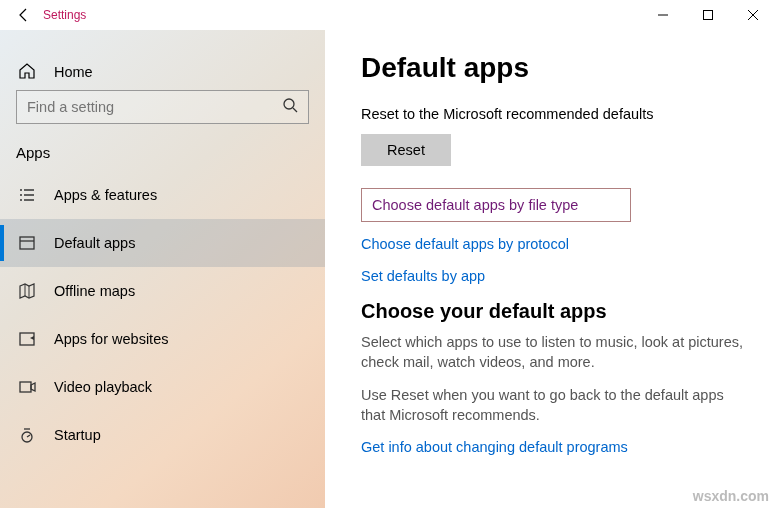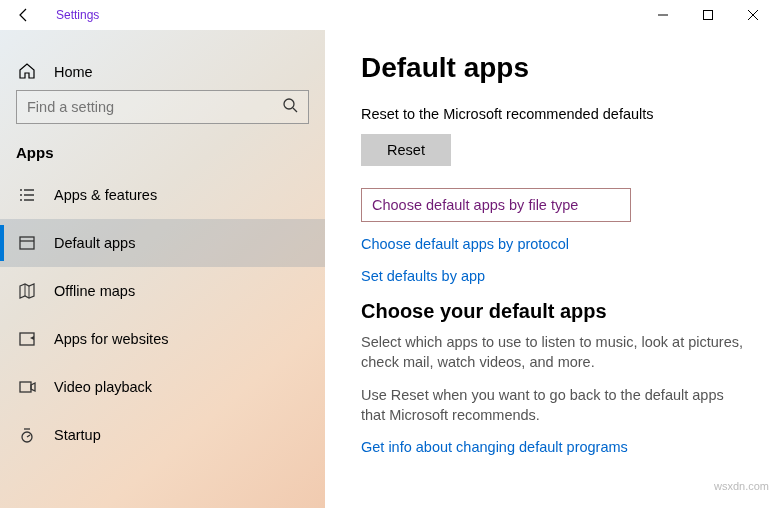--- a/index.html
+++ b/index.html
@@ -1,48 +1,48 @@
 <!DOCTYPE html>
 <html><head>
   <meta charset="utf-8">
   <style>
     * { box-sizing: border-box; margin: 0; padding: 0; font-family: "Segoe UI", Tahoma, sans-serif; }
     body { width: 775px; height: 508px; overflow: hidden; background: #fff; }
     .window { width: 775px; height: 508px; display: flex; flex-direction: column; position: relative; }
     .titlebar { height: 30px; display: flex; align-items: center; padding-left: 8px; }
     .titlebar .back { width: 32px; display:flex; align-items:center; justify-content:center; cursor:pointer; }
-    .titlebar .title { font-size: 12px; color: #6d28d9; margin-left: 16px; }
+    .titlebar .title { font-size: 12px; color: #be185d; margin-left: 3px; }
     .win-controls { margin-left: auto; display: flex; }
     .win-controls .wc { width: 45px; height: 30px; display:flex; align-items:center; justify-content:center; cursor:pointer; }
     .body { flex: 1; display: flex; overflow: hidden; }
     .sidebar { width: 325px; height: 100%; padding: 10px 0 0 0; position: relative;
       background: linear-gradient(140deg, #e8eef2 0%, #e7e1d7 40%, #f4d9c2 75%, #f1cbb0 100%); }
     .home-row { display:flex; align-items:flex-end; height: 40px; padding: 0 16px; cursor:pointer; }
     .home-row .icon { width: 22px; display:flex; justify-content:center; }
     .home-row .label { margin-left: 16px; font-size: 14.5px; color:#000; }
     .search { margin: 10px 16px 14px 16px; height: 34px; border: 1px solid #999; background: rgba(255,255,255,0.2);
       display:flex; align-items:center; padding: 0 10px; }
     .search input { flex:1; border:none; background:transparent; outline:none; font-size:14.5px; color:#555; }
     .search .sicon { color:#333; }
-    .section-header { font-weight:700; font-size:15px; padding: 6px 16px 10px 16px; }
+    .section-header { font-weight:400; font-size:15px; padding: 6px 16px 10px 16px; }
     .nav-item { display:flex; align-items:center; height: 48px; padding: 0 16px; cursor:pointer; position:relative; }
     .nav-item .icon { width: 22px; display:flex; justify-content:center; color:#333; }
     .nav-item .label { margin-left: 16px; font-size: 14.5px; color:#000; }
     .nav-item.selected::before { content:""; position:absolute; left:0; top:6px; bottom:6px; width:4px; background:#0078d7; }
     .nav-item.selected { background: rgba(120,140,160,0.25); }
     .main { flex:1; padding: 22px 28px 10px 36px; overflow:hidden; }
     .h1 { font-size: 28px; font-weight: 600; margin-bottom: 22px; }
     .body-text { font-size: 14.5px; color:#000; margin-bottom: 12px; }
     .reset-btn { width: 90px; height: 32px; background:#ccc; border:none; font-size:14.5px; cursor:pointer; margin-bottom: 22px; display:flex; align-items:center; justify-content:center; }
     .link-box { border:1px solid #b08080; padding: 7px 10px; margin-bottom: 14px; display:inline-block; min-width: 270px; }
     .link-box span { color:#701a75; font-size:14.5px; }
     .link { color:#0066cc; font-size:14.5px; cursor:pointer; display:block; margin-bottom: 16px; }
     .h2 { font-size: 20px; font-weight:600; margin-top: 4px; margin-bottom: 10px; }
     .para { font-size:14.5px; color:#555; line-height:1.35; margin-bottom: 14px; }
-    .watermark { position:absolute; bottom:16px; right:6px; font-size:11px; color:#bbb; font-family: Arial, sans-serif; }
+    .watermark { position:absolute; bottom:4px; right:6px; font-size:14px; color:#bbb; font-family: Arial, sans-serif; font-weight: bold; }
   </style>
 </head>
 <body>
 
 <div class="window">
   <div class="titlebar">
     <div class="back">
       <svg width="16" height="16" viewBox="0 0 16 16">
           <path d="M10 2 L4 8 L10 14" stroke="#000" stroke-width="1.2" fill="none"></path>
         </svg>

